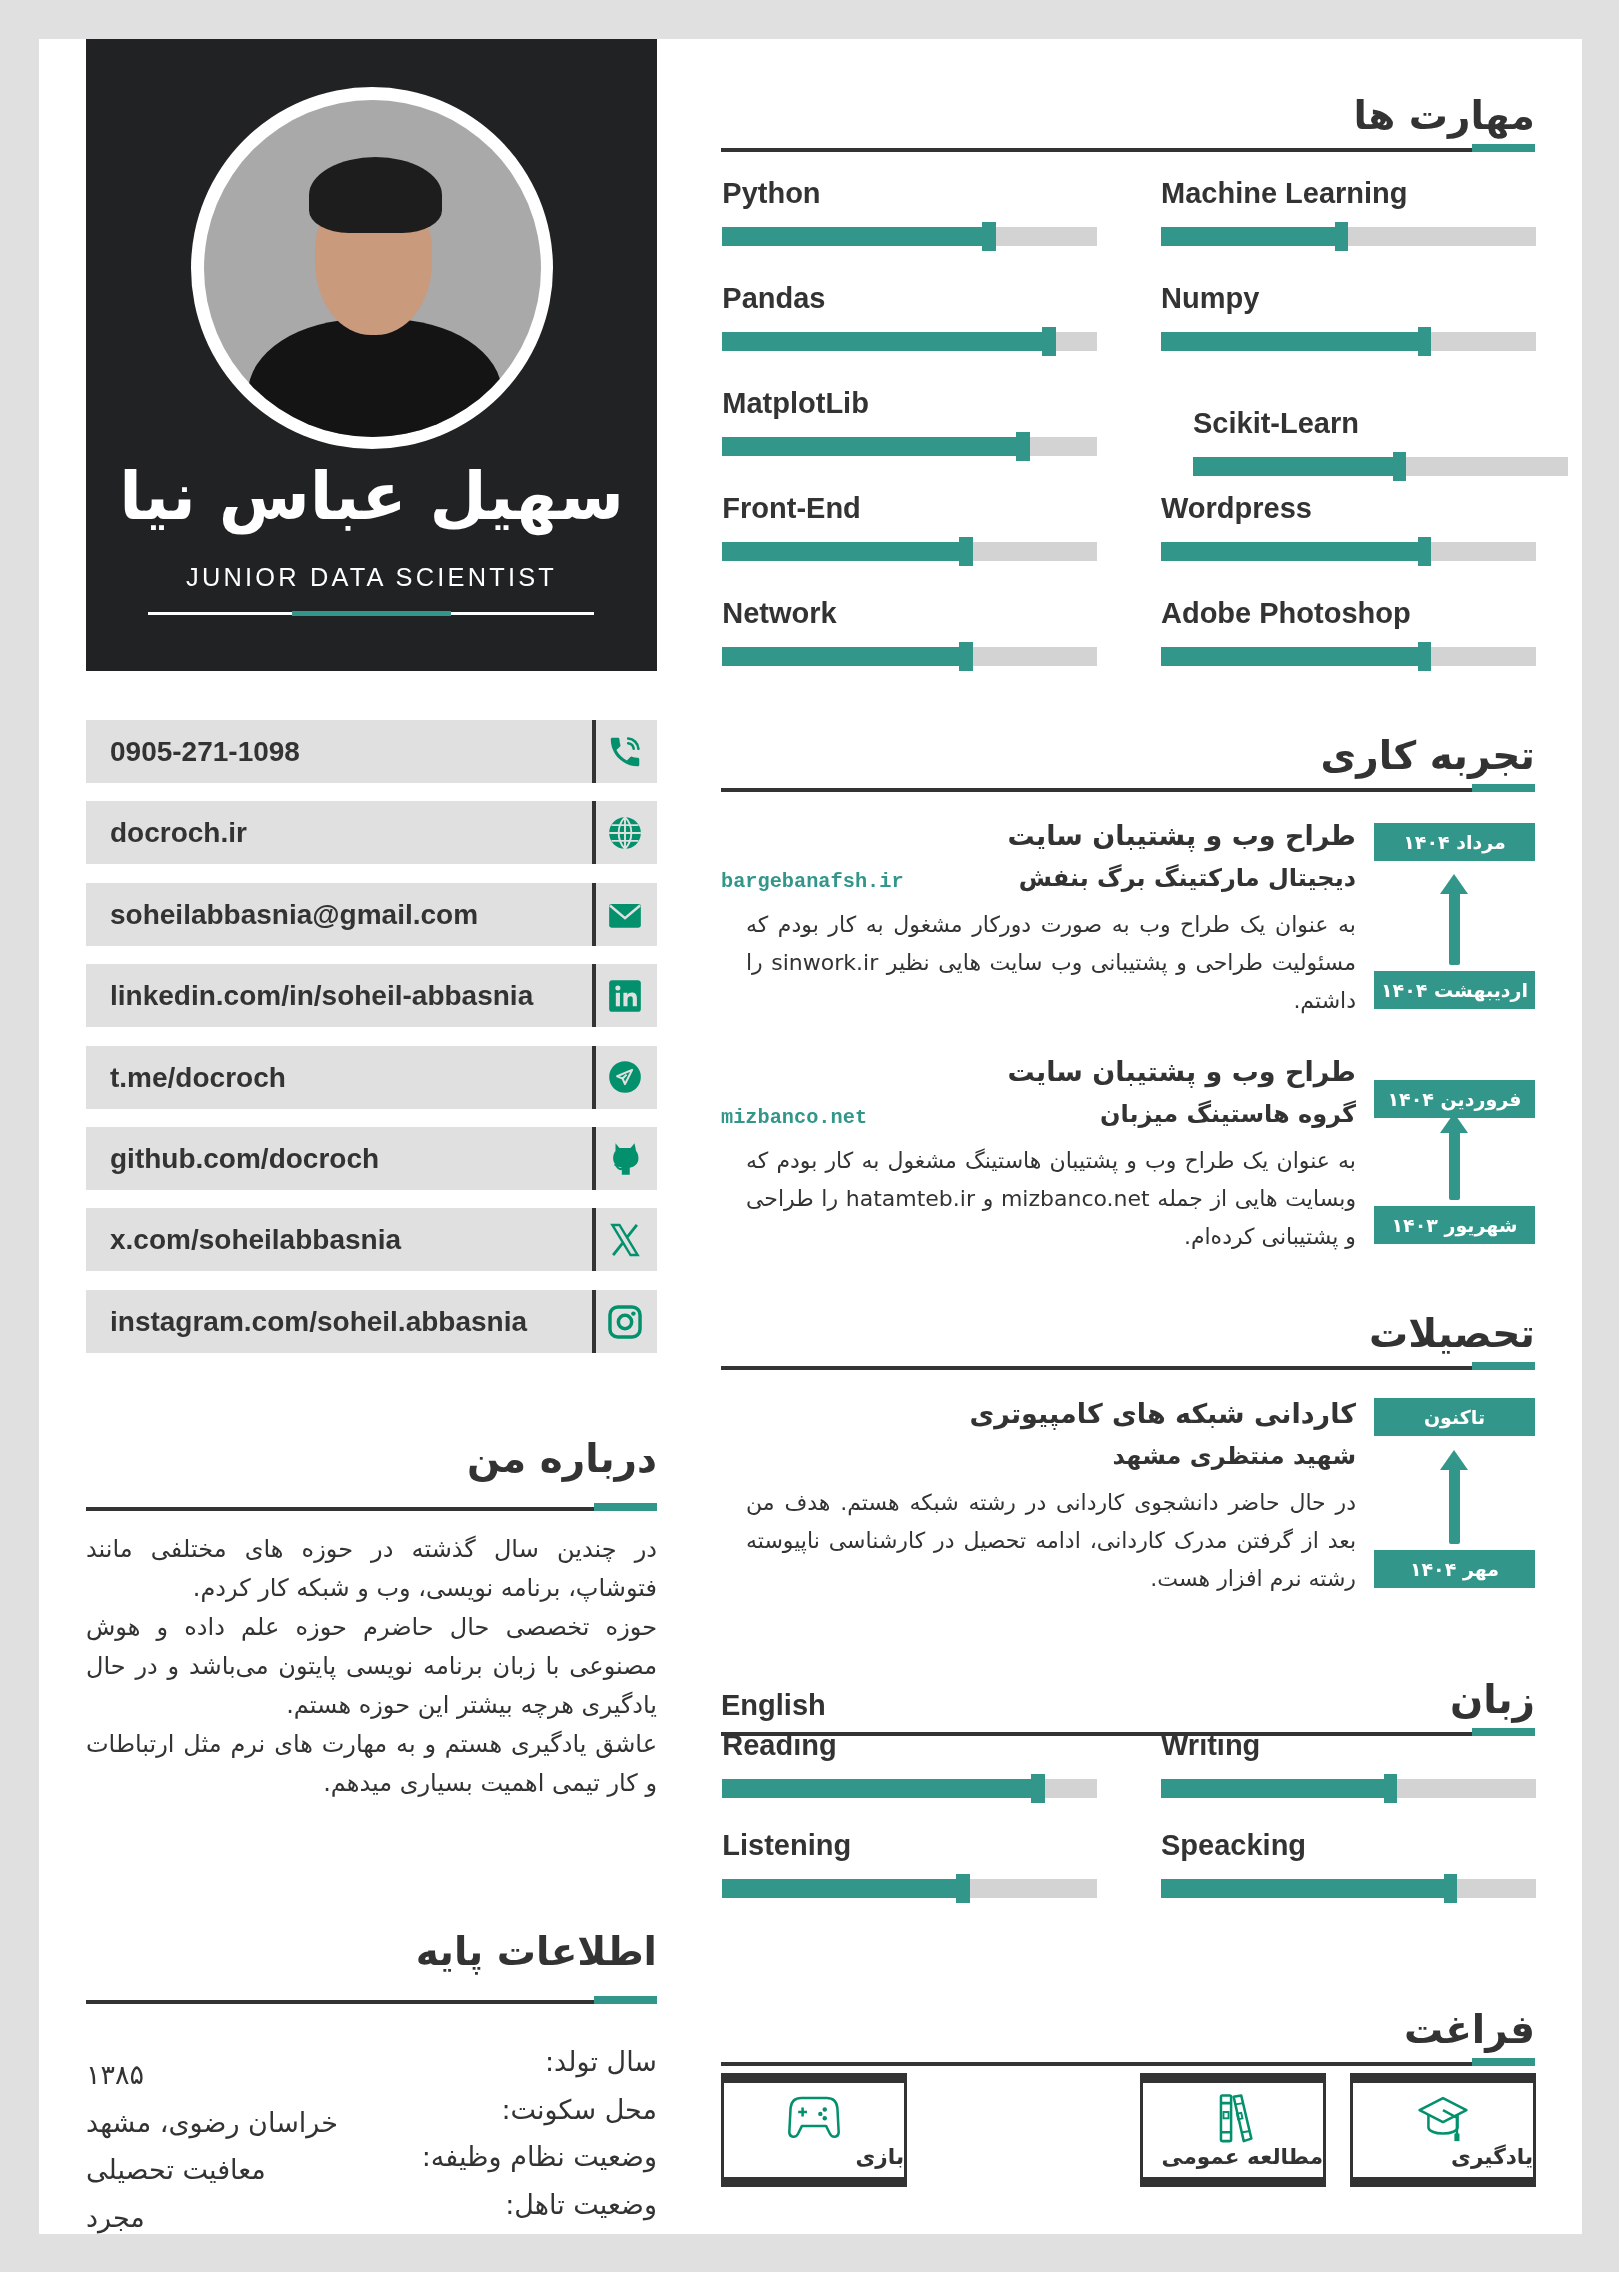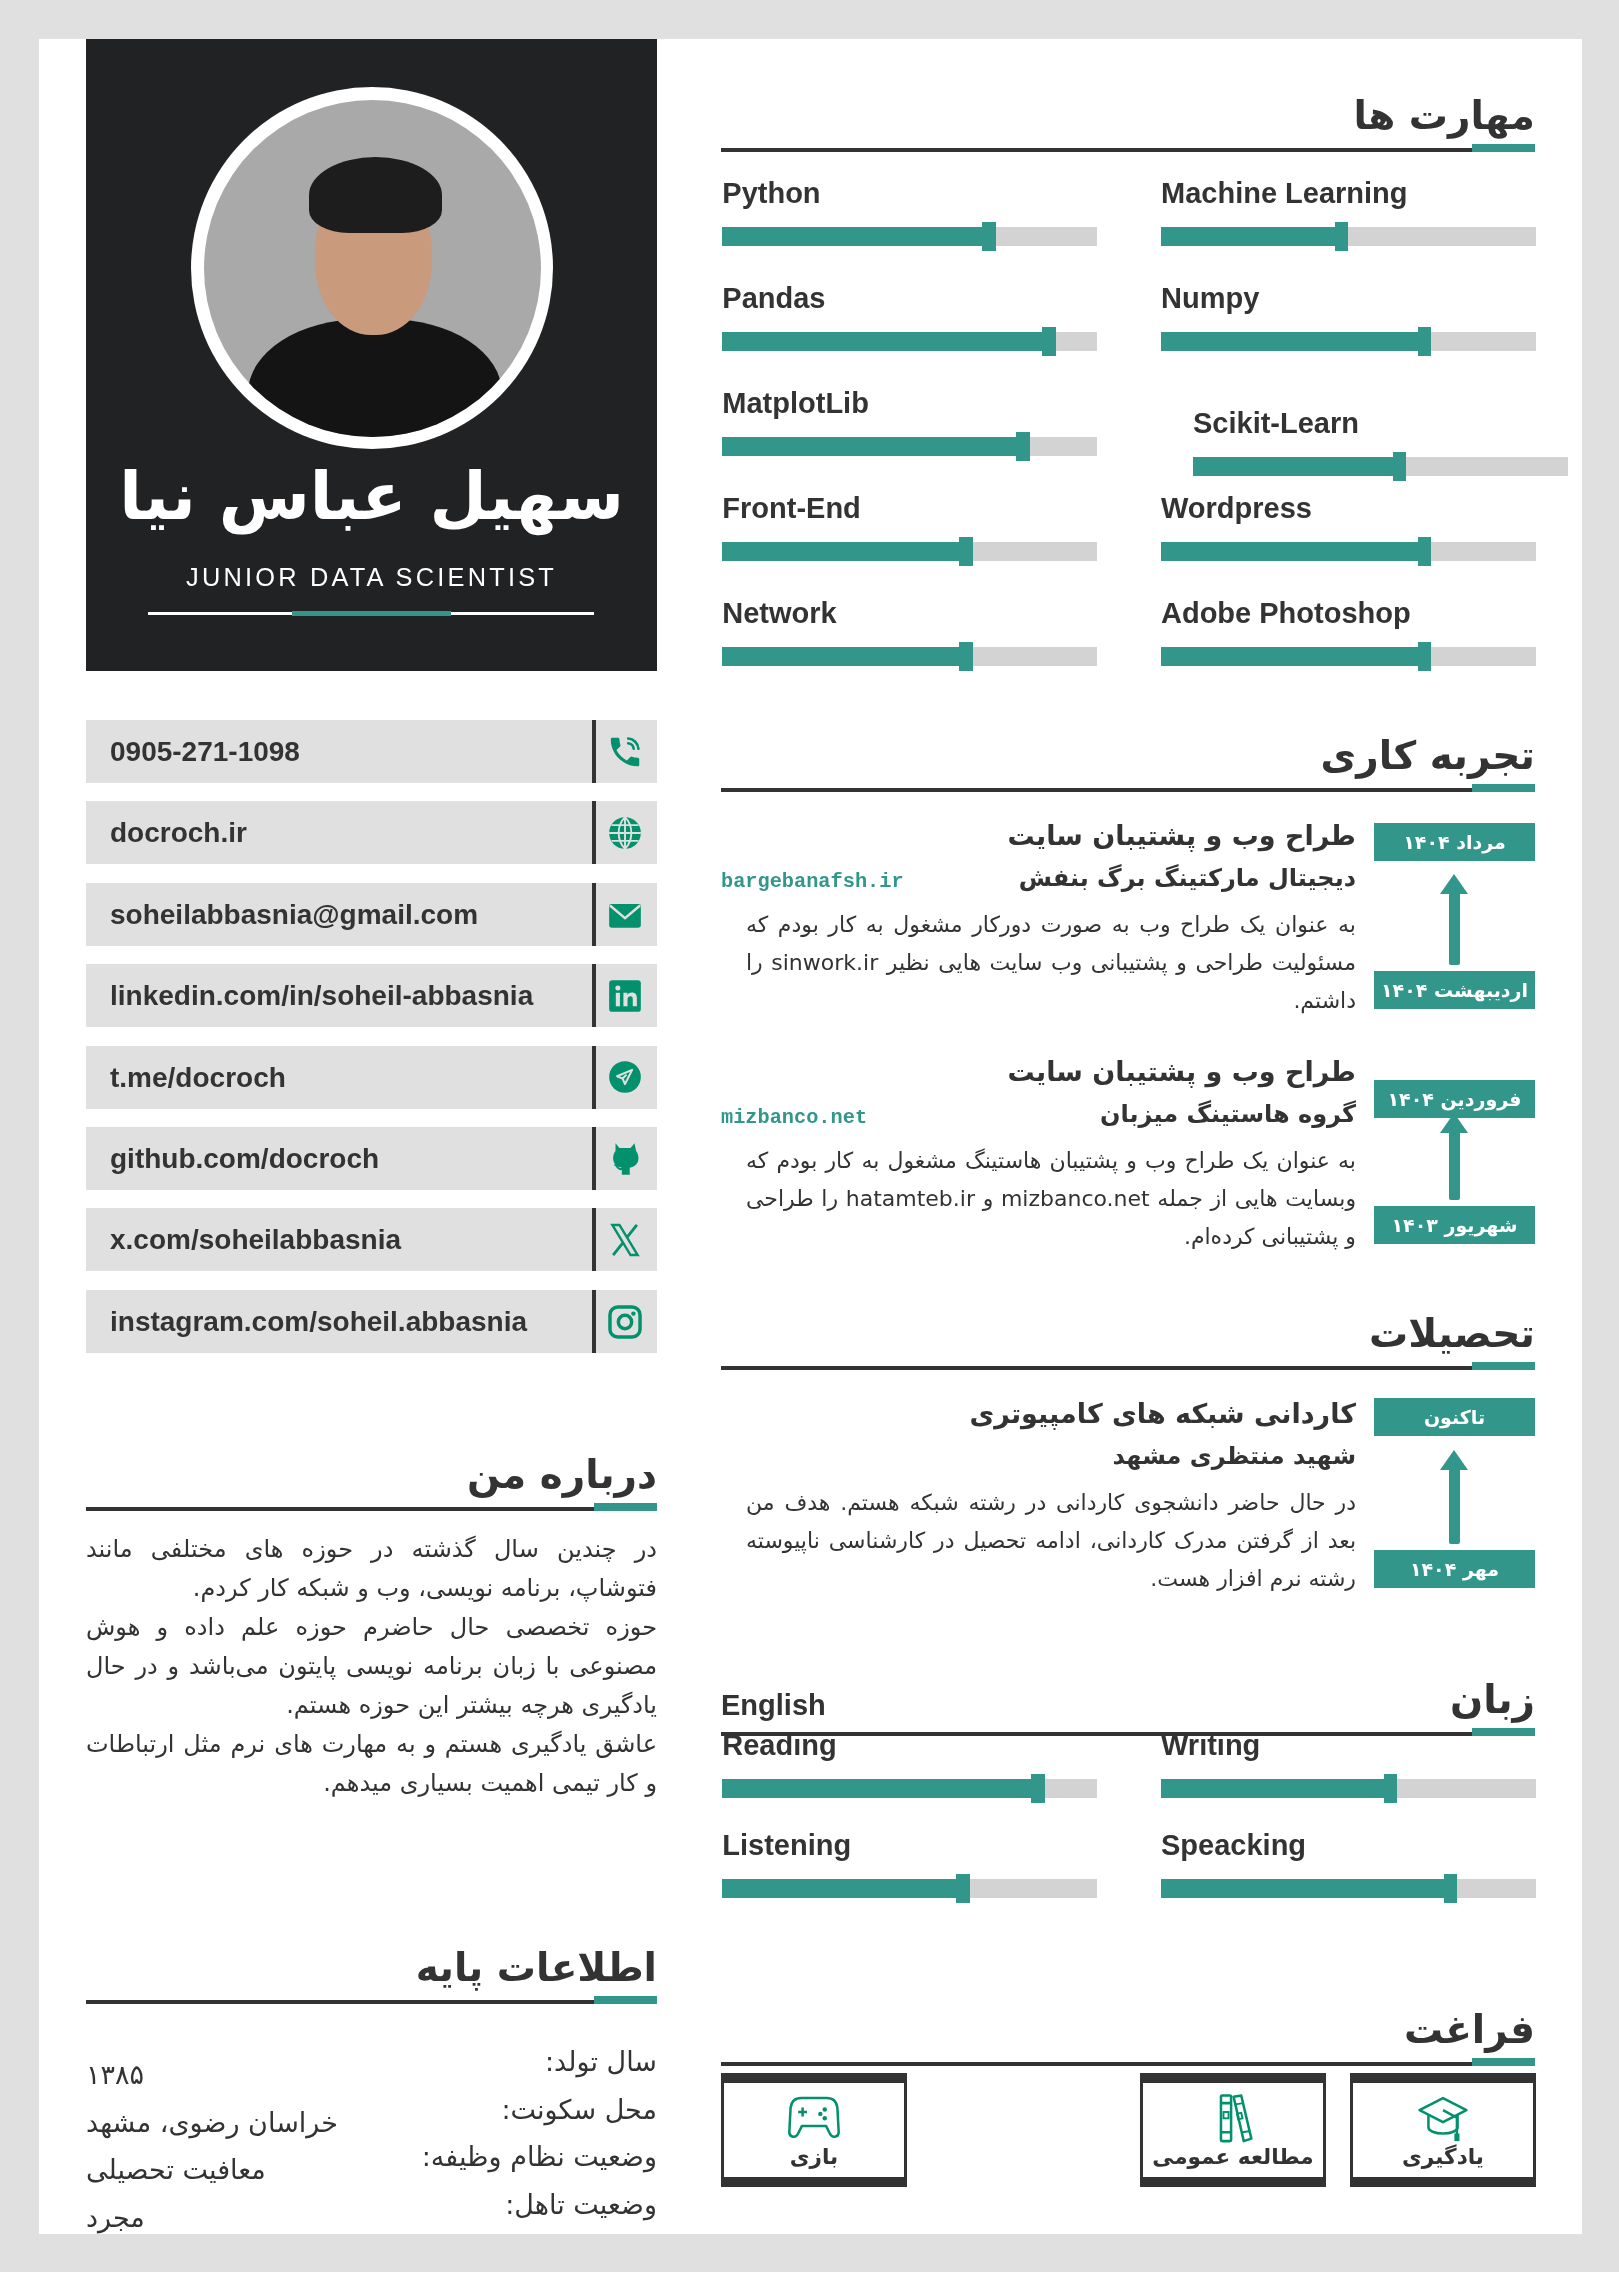--- a/index.html
+++ b/index.html
@@ -21,21 +21,21 @@
   .hero-line .accent { position: absolute; left: 144px; top: -0.6px; width: 159px; height: 4.4px; background: #32978a; }
 
   .contacts { position: absolute; left: 0; top: 681px; width: 571px; }
   .contact { position: relative; width: 571px; height: 63px; background: #e0e0e0; margin-bottom: 18.4px; display: flex; align-items: center; }
   .contact .txt { position: absolute; left: 24px; top: 0; height: 63px; line-height: 63px; font-size: 28px; font-weight: bold; color: #333333; font-family: "Liberation Sans", sans-serif; }
   .contact .sep { position: absolute; left: 506px; top: 0; width: 3.8px; height: 63px; background: #333333; }
   .contact .ico { position: absolute; left: 518px; top: 11.4px; width: 42px; height: 41px; display: flex; align-items: center; justify-content: center; }
   .contact .ico svg { width: 38px; height: 38px; }
 
   .sec-head { position: absolute; width: 571px; height: 76px; }
-  .sec-head .title { position: absolute; right: 0; bottom: 14px; font-size: 39px; font-weight: bold; direction: rtl; color: #333333; white-space: nowrap; }
+  .sec-head .title { position: absolute; right: 0; bottom: 30px; font-size: 39px; font-weight: bold; direction: rtl; color: #333333; white-space: nowrap; }
   .sec-head .rule { position: absolute; left: 0; bottom: 0; width: 100%; height: 3.8px; background: #333333; }
   .sec-head .rule .accent { position: absolute; right: 0; top: -3.8px; width: 63px; height: 7.6px; background: #32978a; }
 
   .about { position: absolute; left: 0; top: 1396px; width: 571px; }
   .about .txt { position: absolute; left: 0; top: 95px; width: 571px; direction: rtl; text-align: justify; font-size: 24px; line-height: 39px; color: #333333; }
   .about .txt p { margin: 0; }
 
   .basic { position: absolute; left: 0; top: 1889px; width: 571px; }
   .info-row { position: absolute; left: 0; width: 571px; height: 48px; direction: rtl; font-size: 27px; color: #333333; }
   .info-row .k { position: absolute; right: 0; top: 0; }
@@ -60,21 +60,21 @@
   .tl-arrow { position: absolute; left: 728px; width: 11.4px; background: #32978a; border-radius: 1.9px; }
   .tl-arrow::before { content: ""; position: absolute; left: -9px; top: -18px; border-left: 14.6px solid transparent; border-right: 14.6px solid transparent; border-bottom: 20.3px solid #32978a; }
   .tl-title { position: absolute; right: 179px; top: 0; font-size: 27px; font-weight: bold; direction: rtl; color: #333333; white-space: nowrap; }
   .tl-org { position: absolute; right: 179px; top: 44px; font-size: 24px; font-weight: bold; direction: rtl; color: #333333; white-space: nowrap; }
   .tl-link { position: absolute; left: 0; top: 50px; font-size: 20.3px; font-weight: bold; color: #32978a; font-family: "Liberation Mono", monospace; }
   .tl-desc { position: absolute; right: 179px; top: 86px; width: 610px; font-size: 22px; line-height: 38px; direction: rtl; text-align: justify; color: #333333; }
 
   .hobbies { position: absolute; left: 0; top: 2034px; width: 814px; height: 114px; }
   .hobby { position: absolute; top: 0; width: 186px; height: 114px; border: 9px solid #333333; border-top-width: 10.2px; border-bottom-width: 10.2px; border-left-width: 3.8px; border-right-width: 3.8px; background: #ffffff; }
   .hobby .hico { position: absolute; left: 50%; top: 10.2px; transform: translateX(-50%); width: 57px; height: 51px; }
-  .hobby .hlbl { position: absolute; left: 0; top: 61px; width: 100%; text-align: center; font-size: 21.6px; font-weight: bold; direction: rtl; color: #333333; }
+  .hobby .hlbl { position: absolute; left: 0; top: 61px; width: 100%; text-align: right; font-size: 21.6px; font-weight: bold; direction: rtl; color: #333333; }
 </style>
 </head>
 <body>
 
 <div class="page">
 
   <div class="left">
     <div class="hero">
       <div class="photo-ring">
         <div class="photo">

